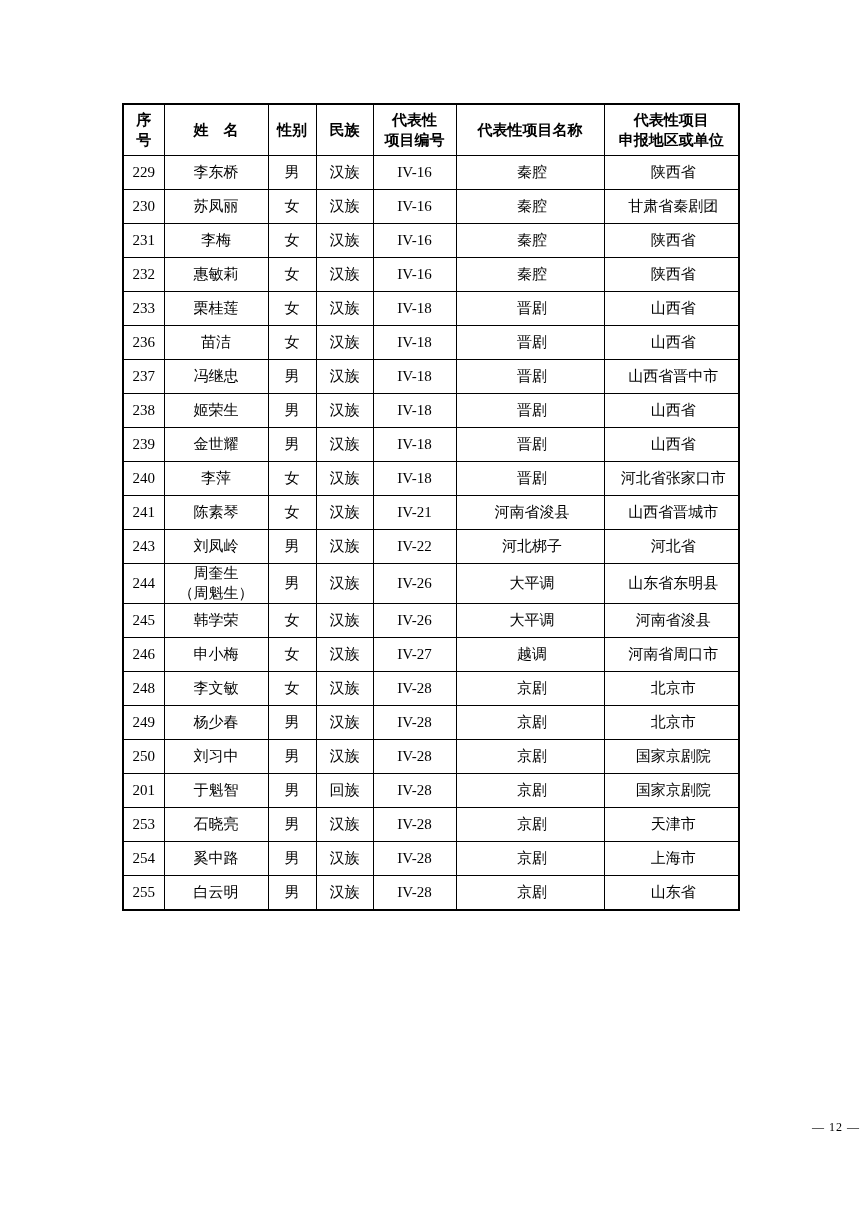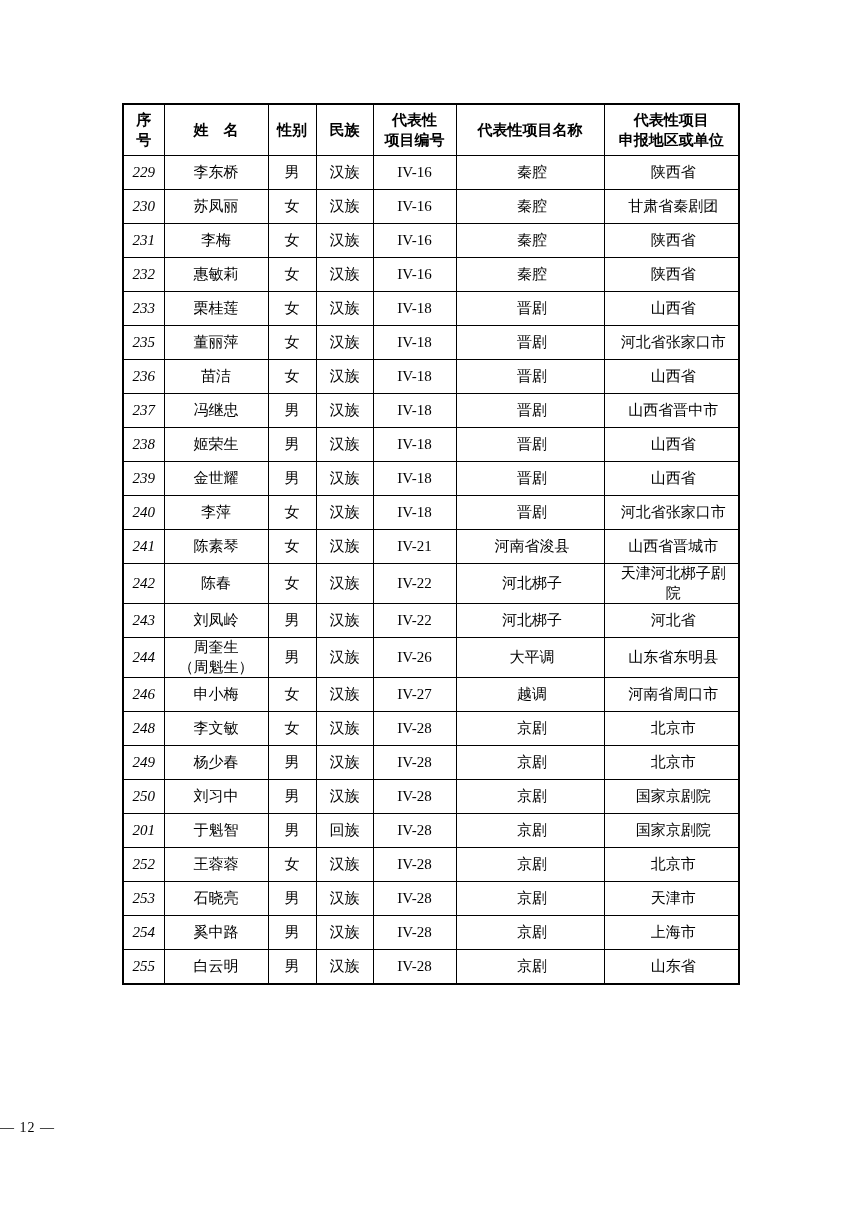--- a/index.html
+++ b/index.html
@@ -40,33 +40,33 @@
     text-align: center;
     vertical-align: middle;
   }
   .doc-table tbody td {
     height: 33px;
     font-size: 15px;
     line-height: 1.3;
     text-align: center;
     vertical-align: middle;
   }
-  .c-no { font-size: 15px; font-style: italic; }
+  .c-no { font-size: 15px; }
   .c-project, .c-unit {
     text-align: left;
     padding-left: 9px !important;
     padding-right: 5px !important;
   }
   .footer {
     position: absolute;
     top: 1120px;
     left: 0;
     width: 100%;
-    text-align: left;
-    font-size: 14px;
+    text-align: right;
+    font-size: 12px;
     letter-spacing: 1px;
   }
 </style>
 </head>
 <body>
 
 <div class="page">
 
   <table class="doc-table">
     <colgroup>
@@ -132,29 +132,20 @@
         <tr>
           <td class="c-no">233</td>
           <td class="c-name">栗桂莲</td>
           <td class="c-gender">女</td>
           <td class="c-ethnicity">汉族</td>
           <td class="c-code">IV-18</td>
           <td class="c-project">晋剧</td>
           <td class="c-unit">山西省</td>
         </tr>
         <tr>
-          <td class="c-no">235</td>
-          <td class="c-name">董丽萍</td>
-          <td class="c-gender">女</td>
-          <td class="c-ethnicity">汉族</td>
-          <td class="c-code">IV-18</td>
-          <td class="c-project">晋剧</td>
-          <td class="c-unit">河北省张家口市</td>
-        </tr>
-        <tr>
           <td class="c-no">236</td>
           <td class="c-name">苗洁</td>
           <td class="c-gender">女</td>
           <td class="c-ethnicity">汉族</td>
           <td class="c-code">IV-18</td>
           <td class="c-project">晋剧</td>
           <td class="c-unit">山西省</td>
         </tr>
         <tr>
           <td class="c-no">237</td>
@@ -195,49 +186,48 @@
         <tr>
           <td class="c-no">241</td>
           <td class="c-name">陈素琴</td>
           <td class="c-gender">女</td>
           <td class="c-ethnicity">汉族</td>
           <td class="c-code">IV-21</td>
           <td class="c-project">河南省浚县</td>
           <td class="c-unit">山西省晋城市</td>
         </tr>
         <tr>
-          <td class="c-no">242</td>
-          <td class="c-name">陈春</td>
-          <td class="c-gender">女</td>
-          <td class="c-ethnicity">汉族</td>
-          <td class="c-code">IV-22</td>
-          <td class="c-project">河北梆子</td>
-          <td class="c-unit">天津河北梆子剧
-院</td>
-        </tr>
-        <tr>
           <td class="c-no">243</td>
           <td class="c-name">刘凤岭</td>
           <td class="c-gender">男</td>
           <td class="c-ethnicity">汉族</td>
           <td class="c-code">IV-22</td>
           <td class="c-project">河北梆子</td>
           <td class="c-unit">河北省</td>
         </tr>
         <tr>
           <td class="c-no">244</td>
           <td class="c-name">周奎生
 （周魁生）</td>
           <td class="c-gender">男</td>
           <td class="c-ethnicity">汉族</td>
           <td class="c-code">IV-26</td>
           <td class="c-project">大平调</td>
           <td class="c-unit">山东省东明县</td>
         </tr>
         <tr>
+          <td class="c-no">245</td>
+          <td class="c-name">韩学荣</td>
+          <td class="c-gender">女</td>
+          <td class="c-ethnicity">汉族</td>
+          <td class="c-code">IV-26</td>
+          <td class="c-project">大平调</td>
+          <td class="c-unit">河南省浚县</td>
+        </tr>
+        <tr>
           <td class="c-no">246</td>
           <td class="c-name">申小梅</td>
           <td class="c-gender">女</td>
           <td class="c-ethnicity">汉族</td>
           <td class="c-code">IV-27</td>
           <td class="c-project">越调</td>
           <td class="c-unit">河南省周口市</td>
         </tr>
         <tr>
           <td class="c-no">248</td>
@@ -269,29 +259,20 @@
         <tr>
           <td class="c-no">201</td>
           <td class="c-name">于魁智</td>
           <td class="c-gender">男</td>
           <td class="c-ethnicity">回族</td>
           <td class="c-code">IV-28</td>
           <td class="c-project">京剧</td>
           <td class="c-unit">国家京剧院</td>
         </tr>
         <tr>
-          <td class="c-no">252</td>
-          <td class="c-name">王蓉蓉</td>
-          <td class="c-gender">女</td>
-          <td class="c-ethnicity">汉族</td>
-          <td class="c-code">IV-28</td>
-          <td class="c-project">京剧</td>
-          <td class="c-unit">北京市</td>
-        </tr>
-        <tr>
           <td class="c-no">253</td>
           <td class="c-name">石晓亮</td>
           <td class="c-gender">男</td>
           <td class="c-ethnicity">汉族</td>
           <td class="c-code">IV-28</td>
           <td class="c-project">京剧</td>
           <td class="c-unit">天津市</td>
         </tr>
         <tr>
           <td class="c-no">254</td>

